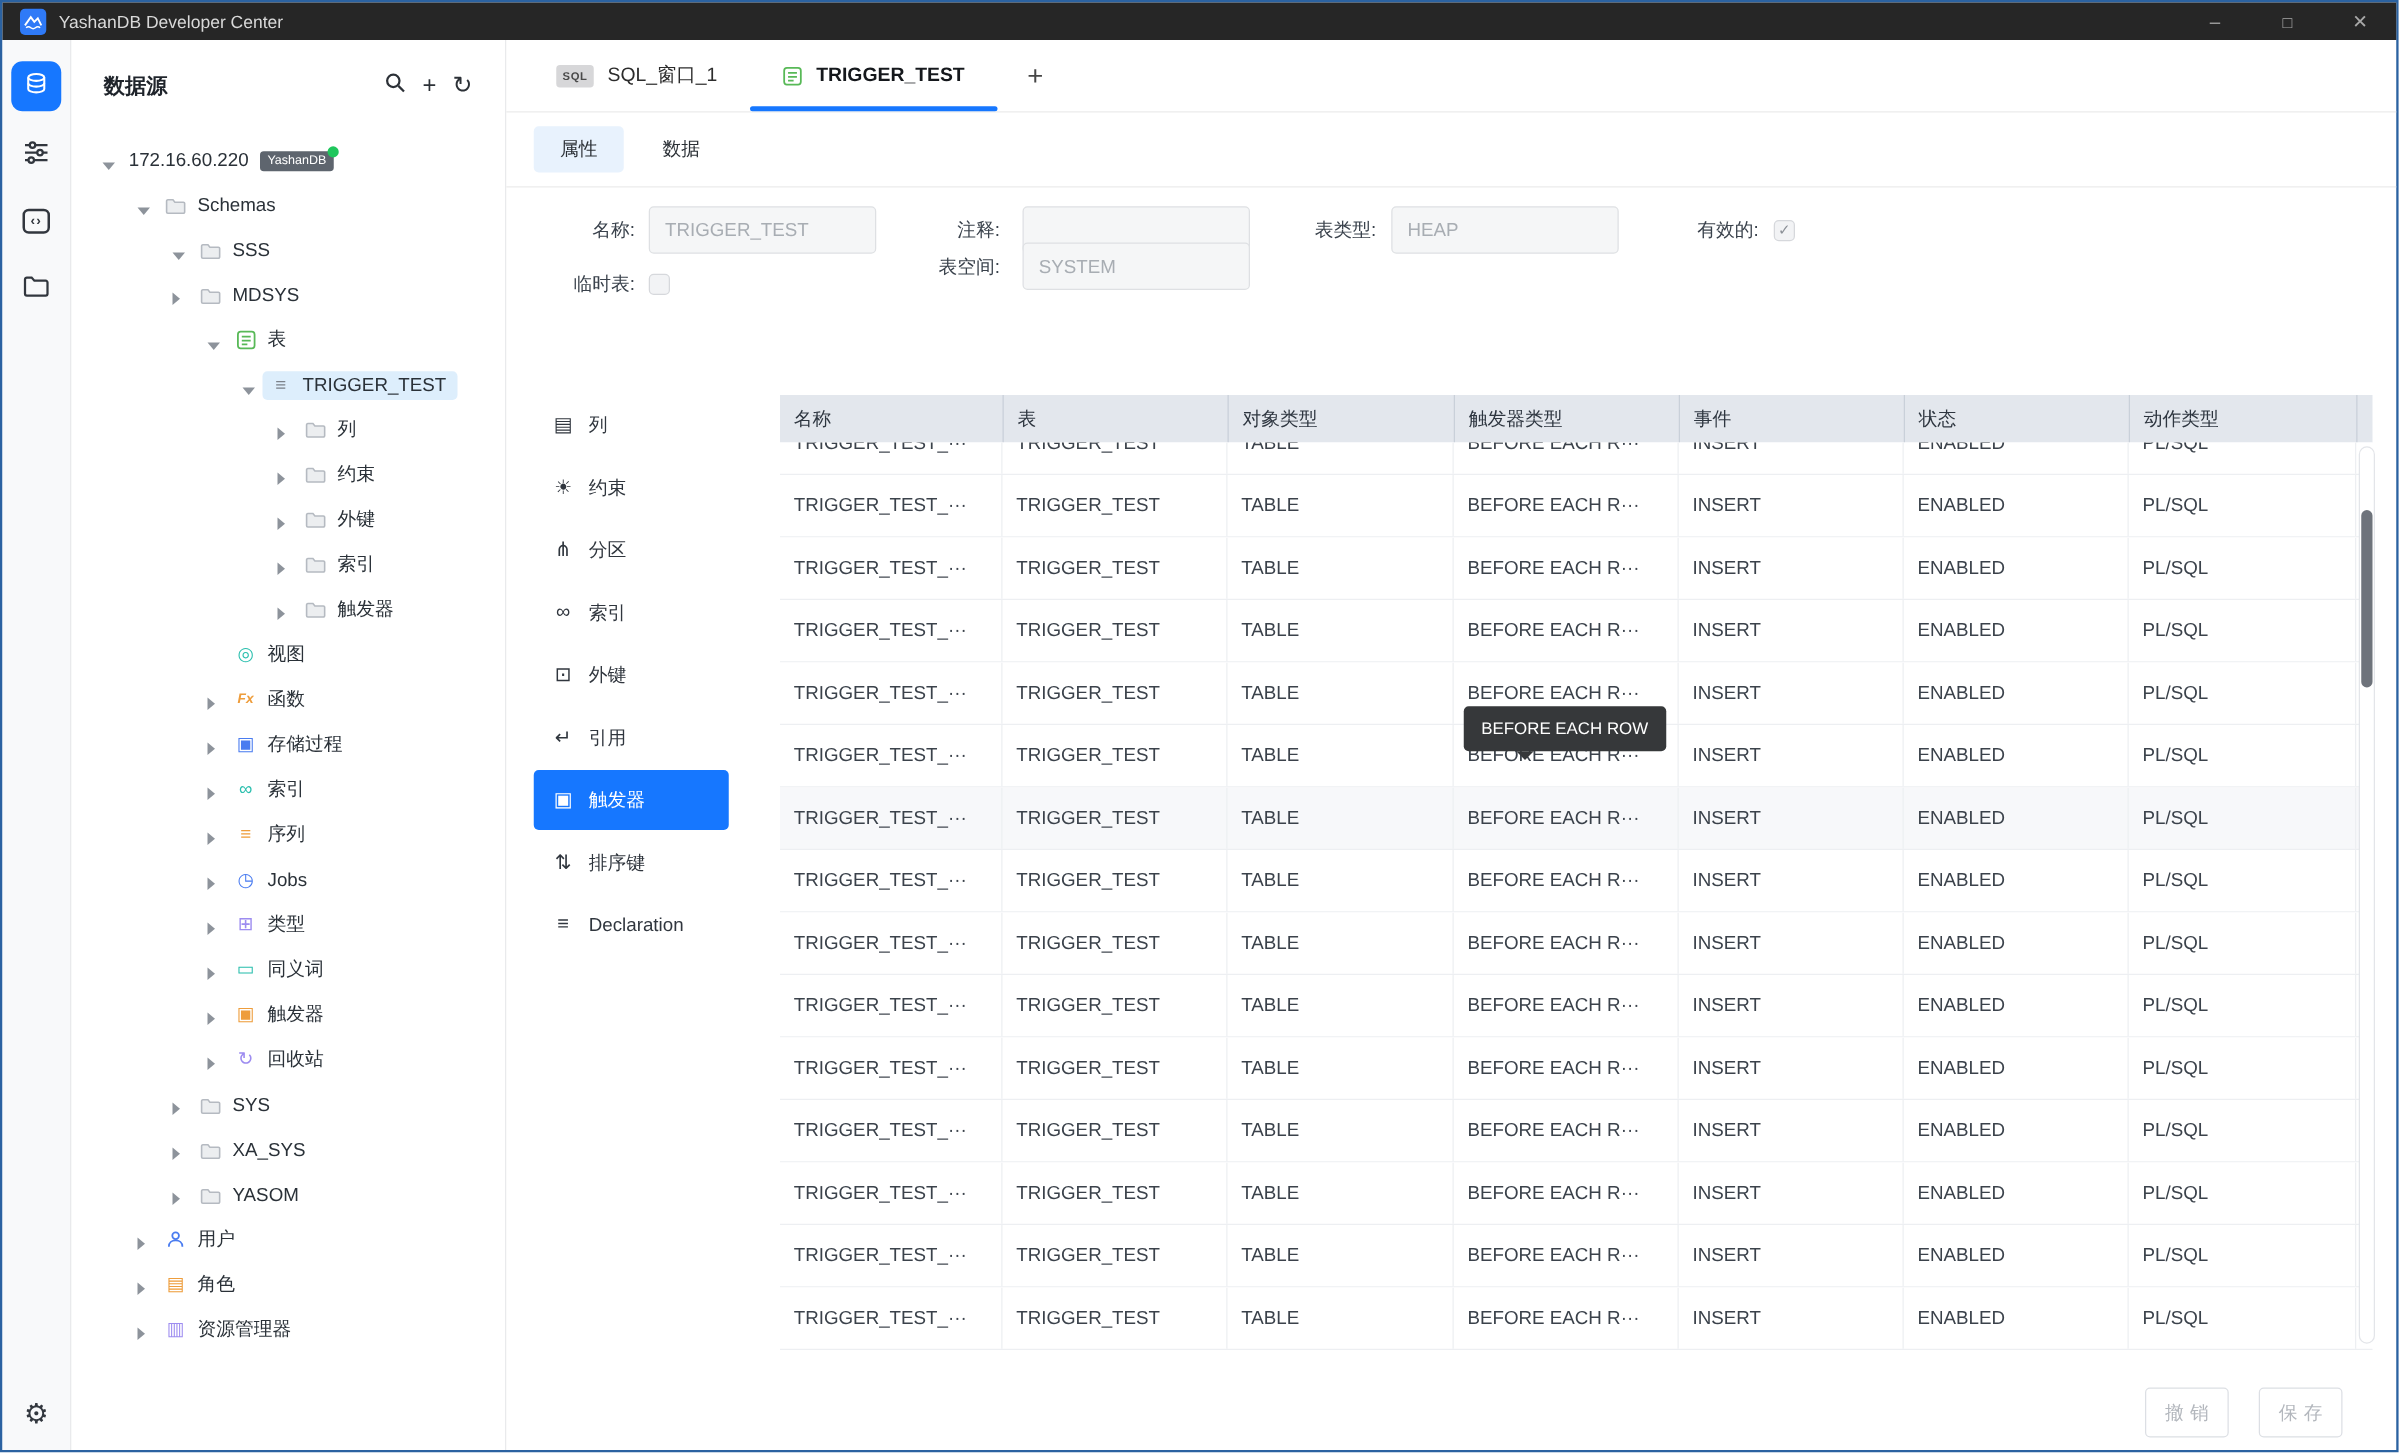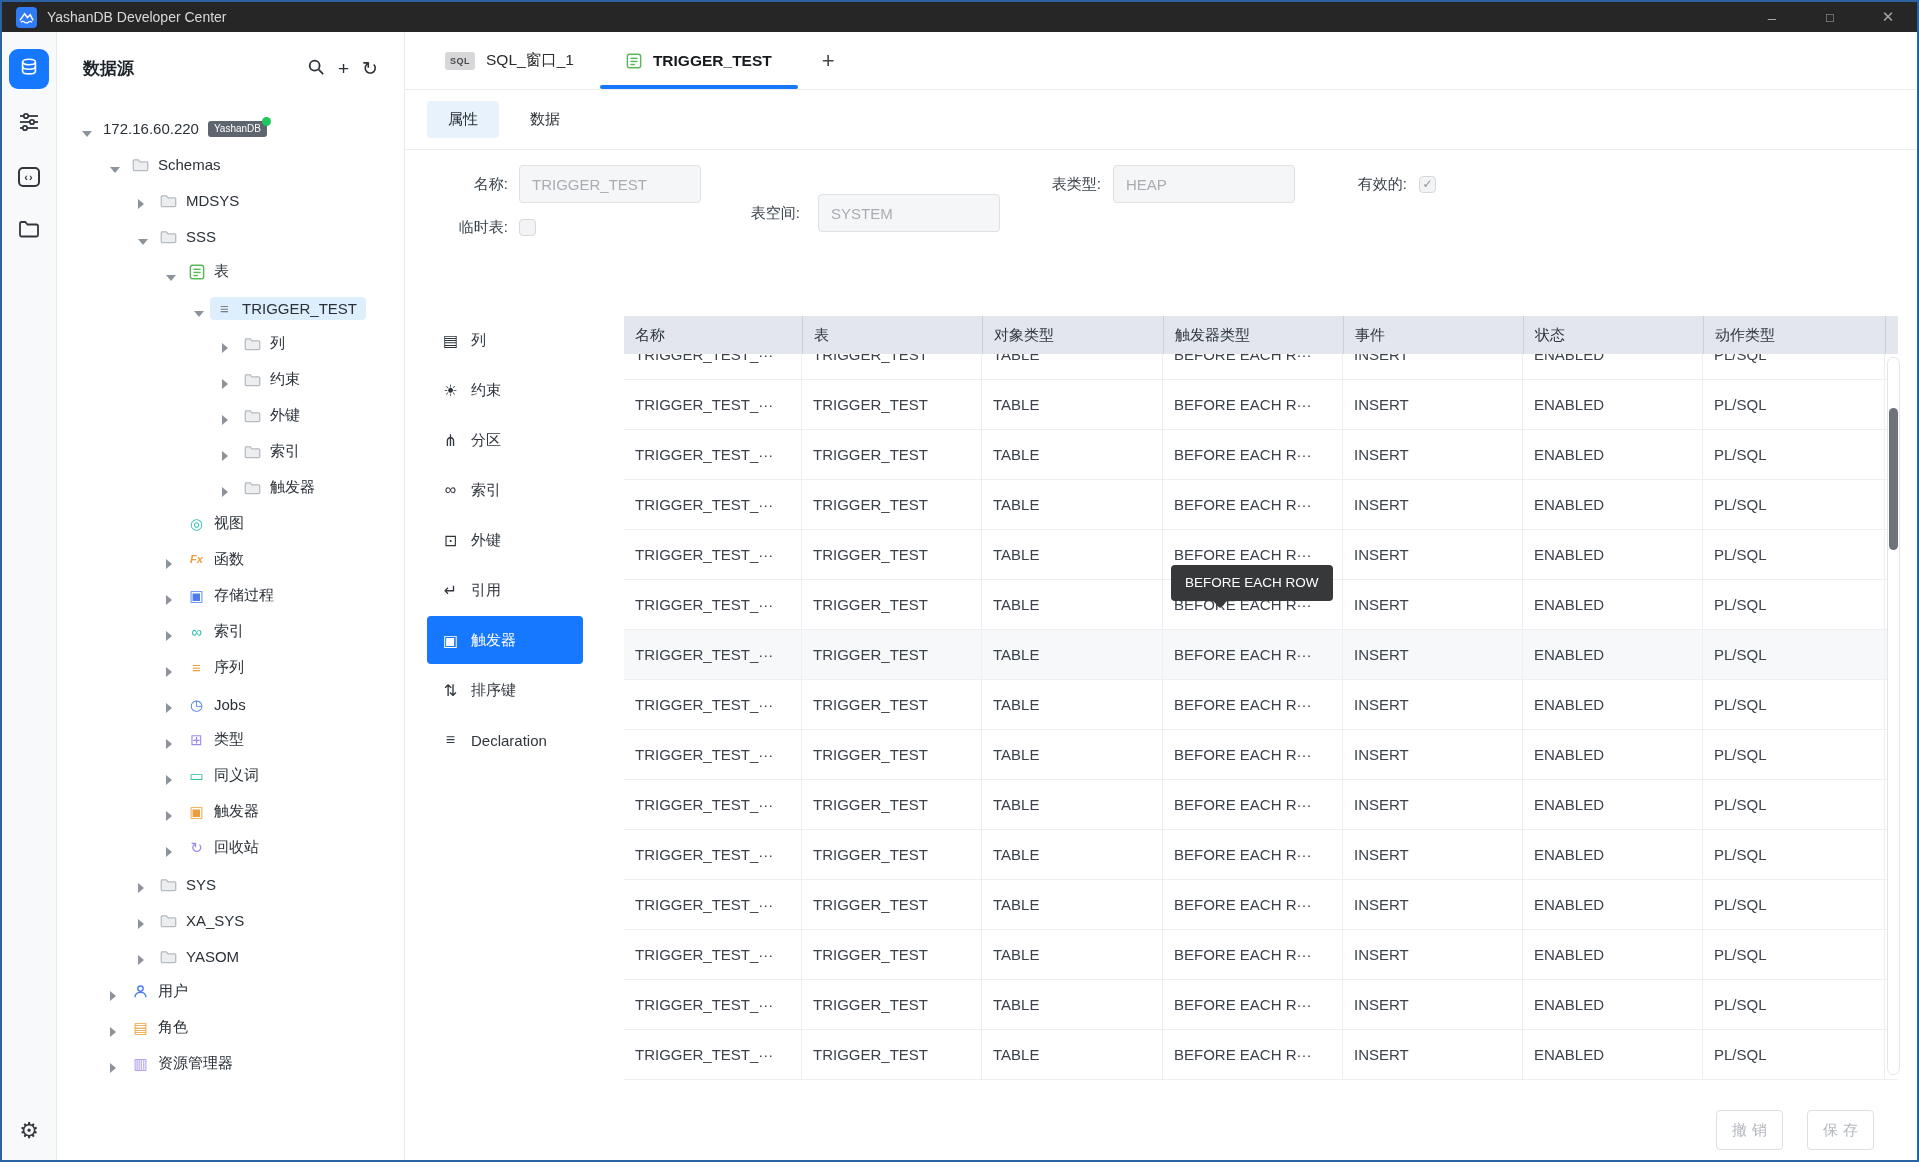--- a/index.html
+++ b/index.html
@@ -178,39 +178,39 @@
             <span class="node-inner">
               <span class="t-icon">
                 <svg width="17" height="15" viewBox="0 0 20 17" fill="#eceef0" stroke="#b5bac1" stroke-width="1.5">
                   <path d="M1.5 4 v10.5 a1.2 1.2 0 0 0 1.2 1.2 h14.6 a1.2 1.2 0 0 0 1.2 -1.2 v-8 a1.2 1.2 0 0 0 -1.2 -1.2 h-8 l-1.8 -2.3 h-4.8 a1.2 1.2 0 0 0 -1.2 1 z"></path>
                 </svg>
               </span>
               <span>Schemas</span>
             </span>
           </div>
           <div class="tree-row" style="padding-left: 81px;">
+            <span class="caret down"><i></i></span>
+            <span class="node-inner">
+              <span class="t-icon">
+                <svg width="17" height="15" viewBox="0 0 20 17" fill="#eceef0" stroke="#b5bac1" stroke-width="1.5">
+                  <path d="M1.5 4 v10.5 a1.2 1.2 0 0 0 1.2 1.2 h14.6 a1.2 1.2 0 0 0 1.2 -1.2 v-8 a1.2 1.2 0 0 0 -1.2 -1.2 h-8 l-1.8 -2.3 h-4.8 a1.2 1.2 0 0 0 -1.2 1 z"></path>
+                </svg>
+              </span>
+              <span>SSS</span>
+            </span>
+          </div>
+          <div class="tree-row" style="padding-left: 81px;">
             <span class="caret right"><i></i></span>
             <span class="node-inner">
               <span class="t-icon">
                 <svg width="17" height="15" viewBox="0 0 20 17" fill="#eceef0" stroke="#b5bac1" stroke-width="1.5">
                   <path d="M1.5 4 v10.5 a1.2 1.2 0 0 0 1.2 1.2 h14.6 a1.2 1.2 0 0 0 1.2 -1.2 v-8 a1.2 1.2 0 0 0 -1.2 -1.2 h-8 l-1.8 -2.3 h-4.8 a1.2 1.2 0 0 0 -1.2 1 z"></path>
                 </svg>
               </span>
               <span>MDSYS</span>
-            </span>
-          </div>
-          <div class="tree-row" style="padding-left: 81px;">
-            <span class="caret down"><i></i></span>
-            <span class="node-inner">
-              <span class="t-icon">
-                <svg width="17" height="15" viewBox="0 0 20 17" fill="#eceef0" stroke="#b5bac1" stroke-width="1.5">
-                  <path d="M1.5 4 v10.5 a1.2 1.2 0 0 0 1.2 1.2 h14.6 a1.2 1.2 0 0 0 1.2 -1.2 v-8 a1.2 1.2 0 0 0 -1.2 -1.2 h-8 l-1.8 -2.3 h-4.8 a1.2 1.2 0 0 0 -1.2 1 z"></path>
-                </svg>
-              </span>
-              <span>SSS</span>
             </span>
           </div>
           <div class="tree-row" style="padding-left: 109px;">
             <span class="caret down"><i></i></span>
             <span class="node-inner">
               <span class="t-icon">
                 <svg width="16" height="16" viewBox="0 0 18 18" fill="none" stroke="#58b957" stroke-width="1.6">
                   <rect x="1.5" y="1.5" width="15" height="15" rx="2.5"></rect>
                   <line x1="5" y1="6" x2="13" y2="6"></line>
                   <line x1="5" y1="9.5" x2="13" y2="9.5"></line>
@@ -435,20 +435,24 @@
         </div>
       <div class="subtabs" id="subtabs">
           <div class="subtab active">属性</div>
           <div class="subtab">数据</div>
         </div>
 
       <div class="form">
         <div class="fgroup" style="left:13px;top:15px">
           <span class="flabel" style="width:90px">名称:</span>
           <span class="finput" style="margin-left:11px">TRIGGER_TEST</span>
+        </div>
+        <div class="fgroup" style="left:340px;top:15px">
+          <span class="flabel" style="width:55px">注释:</span>
+          <span class="finput" style="margin-left:18px"></span>
         </div>
         <div class="fgroup" style="left:620px;top:15px">
           <span class="flabel" style="width:76px">表类型:</span>
           <span class="finput" style="margin-left:12px">HEAP</span>
         </div>
         <div class="fgroup" style="left:930px;top:15px">
           <span class="flabel" style="width:72px">有效的:</span>
           <span class="fcheck" style="margin-left:12px" id="valid-check">✓</span>
         </div>
         <div class="fgroup" style="left:13px;top:58px">

